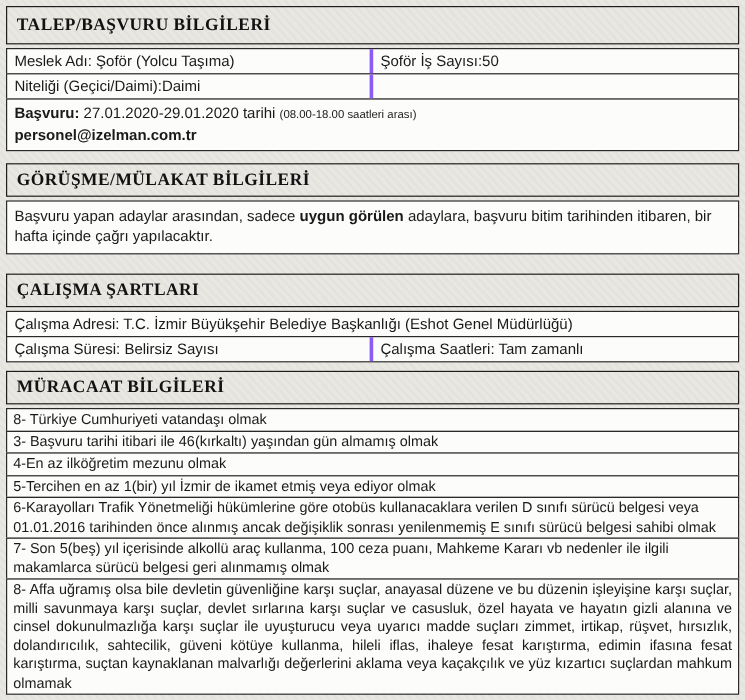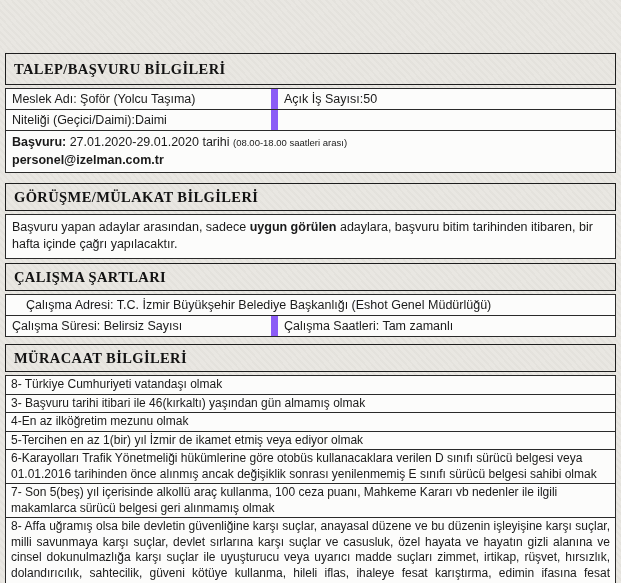--- a/index.html
+++ b/index.html
@@ -25,59 +25,59 @@
     border:1px solid #1e1e1e;
     padding:5px 8px 4px 8px;
     font-family:"Liberation Serif","DejaVu Serif",serif;
     font-weight:700;
     font-size:14.5px;
     letter-spacing:.4px;
     color:#121212;
     margin-bottom:3px;
     background:transparent;
   }
-  .hdr.tall{padding:7px 8px 6px 8px;margin-top:48px;}
+  .hdr.tall{padding:7px 8px 6px 8px;}
   .tbl{display:block;}
   .trow{
     box-sizing:border-box;
     background:#fcfcfb;
     border:1px solid #2a2a2a;
     margin-top:-1px;
     font-size:12.5px;
     line-height:16px;
   }
   .trow:first-child{margin-top:0;}
-  .trow.pad{padding:2px 20px;}
+  .trow.pad{padding:2px 6px;}
   .trow.two{display:flex;padding:0;}
   .cell{box-sizing:border-box;padding:2px 6px;}
-  .cell.left{width:272px;border-right:7px solid #8b5cf6;}
+  .cell.left{width:305px;border-right:3px solid #8b5cf6;}
   .cell.right{flex:1;}
   .merged{padding:3px 6px 4px 6px;}
   .merged .line{line-height:16.5px;}
   .b{font-weight:700;}
   .note{font-size:9.5px;}
   .para{padding:4px 20px 5px 6px;line-height:17px;}
   .item{padding:1px 5px;font-size:12px;line-height:15.5px;}
   .item.justify{text-align:justify;}
   .gap10{margin-bottom:10px;}
-  .gap4{margin-bottom:4px;}
+  .gap4{margin-bottom:16px;}
   .gap7{margin-bottom:7px;}
   .gap9{margin-bottom:9px;}
 </style>
 </head>
 <body>
 
 <div class="page">
 
   <section class="gap10">
     <div class="hdr tall">TALEP/BAŞVURU BİLGİLERİ</div>
     <div class="tbl">
       <div class="trow two">
         <div class="cell left">Meslek Adı: Şoför (Yolcu Taşıma)</div>
-        <div class="cell right">Açık İş Sayısı:50</div>
+        <div class="cell right">Şoför İş Sayısı:50</div>
       </div>
       <div class="trow two">
         <div class="cell left">Niteliği (Geçici/Daimi):Daimi</div>
       </div>
       <div class="trow merged">
         <div class="line"><span class="b">Başvuru:</span><span> 27.01.2020-29.01.2020 tarihi </span><span class="note">(08.00-18.00 saatleri arası)</span></div>
         <div class="line b">personel@izelman.com.tr</div>
       </div>
     </div>
   </section>

